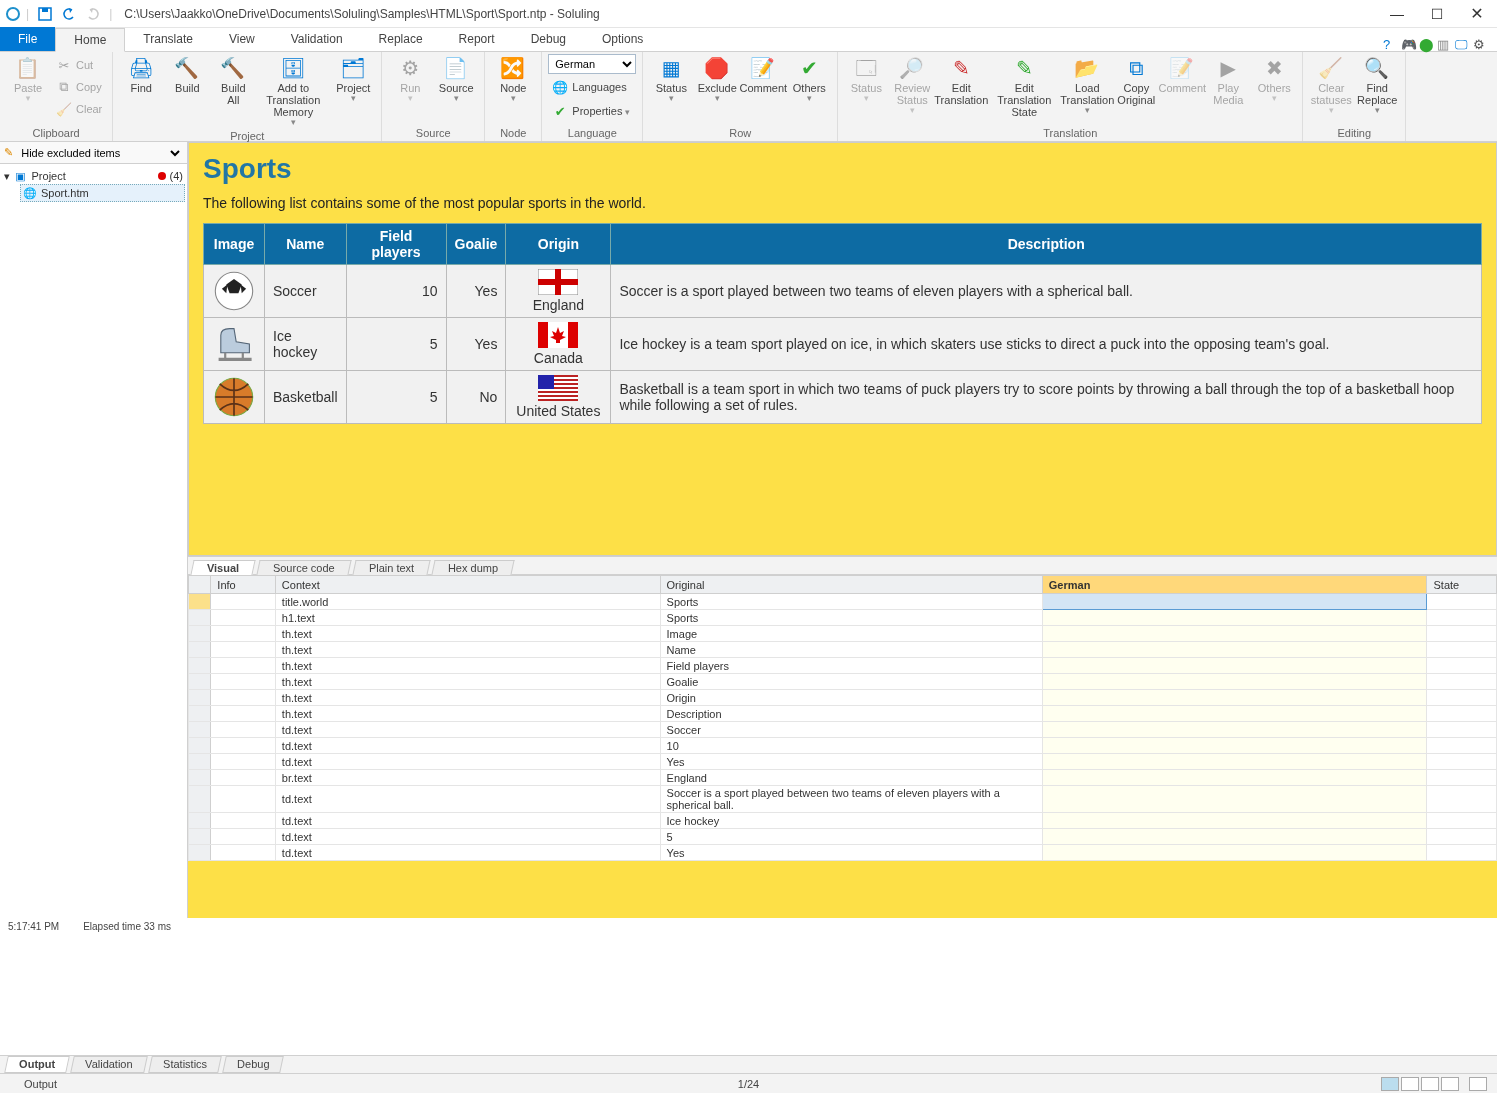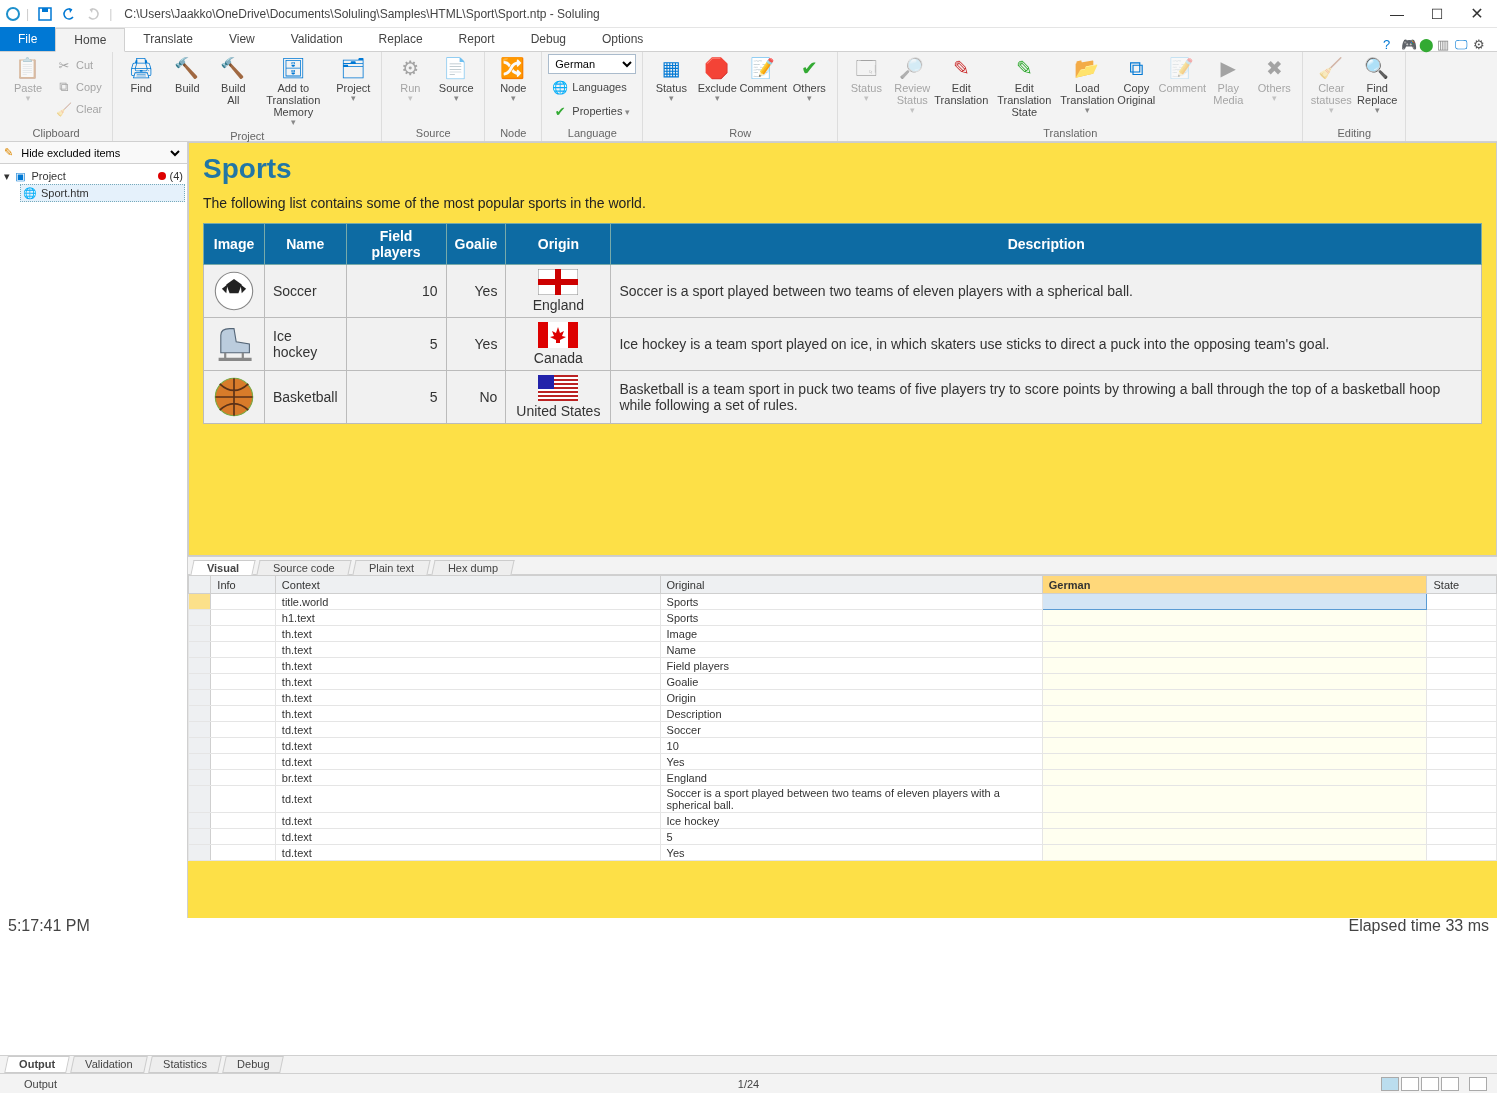--- a/index.html
+++ b/index.html
@@ -91,21 +91,21 @@
 .col-german { width: 310px; }
 .col-state { width: 56px; }
 
 
 .output-strip { height: 18px; background: #f3f3f3; border-top: 1px solid #d0d0d0; display: flex; padding-left: 6px; }
 .out-tab { padding: 1px 12px; font-size: 11px; color: #444; border: 1px solid #ccc; background: #eee; transform: skewX(-12deg); margin-right: 4px; }
 .out-tab span { display: inline-block; transform: skewX(12deg); }
 .out-tab.active { background: #fff; font-weight: bold; }
 
 
-.timebar { height: 16px; font-size: 16px; color: #444; padding: 0 8px; display: flex; gap: 24px; align-items: center; justify-content: space-between; }
+.timebar { height: 16px; font-size: 10px; color: #444; padding: 0 8px; display: flex; gap: 24px; align-items: center; }
 
 
 .statusbar { position: absolute; bottom: 0; left: 0; right: 0; height: 20px; background: #f3f3f3; border-top: 1px solid #d0d0d0; display: flex; align-items: center; font-size: 11px; color: #444; }
 .statusbar .sb-left { padding-left: 24px; }
 .statusbar .sb-center { position: absolute; left: 50%; transform: translateX(-50%); }
 .statusbar .sb-right { margin-left: auto; padding-right: 10px; display: flex; gap: 2px; }
 .view-btn { width: 18px; height: 14px; border: 1px solid #aaa; background: #fff; }
 .view-btn.a { background: linear-gradient(#bde, #bde); }
 
 svg { display: block; }
@@ -437,21 +437,21 @@
             <td class="ctr"><svg class="flag" viewBox="0 0 40 26">
                     <rect width="40" height="26" fill="#b22"></rect>
                     <rect y="2" width="40" height="2" fill="#fff"></rect>
                     <rect y="6" width="40" height="2" fill="#fff"></rect>
                     <rect y="10" width="40" height="2" fill="#fff"></rect>
                     <rect y="14" width="40" height="2" fill="#fff"></rect>
                     <rect y="18" width="40" height="2" fill="#fff"></rect>
                     <rect y="22" width="40" height="2" fill="#fff"></rect>
                     <rect width="16" height="14" fill="#22a"></rect>
                   </svg><span>United States</span></td>
-            <td>Basketball is a team sport in puck two teams of five players try to score points by throwing a ball through the top of a basketball hoop while following a set of rules.</td>
+            <td>Basketball is a team sport in which two teams of puck players try to score points by throwing a ball through the top of a basketball hoop while following a set of rules.</td>
           </tr>
         </tbody>
           </table>
       </div>
 
       <div class="bottom-panel">
         <div class="btab-strip">
           <div class="btab active"><span>Visual</span></div>
           <div class="btab"><span>Source code</span></div>
           <div class="btab"><span>Plain text</span></div>

